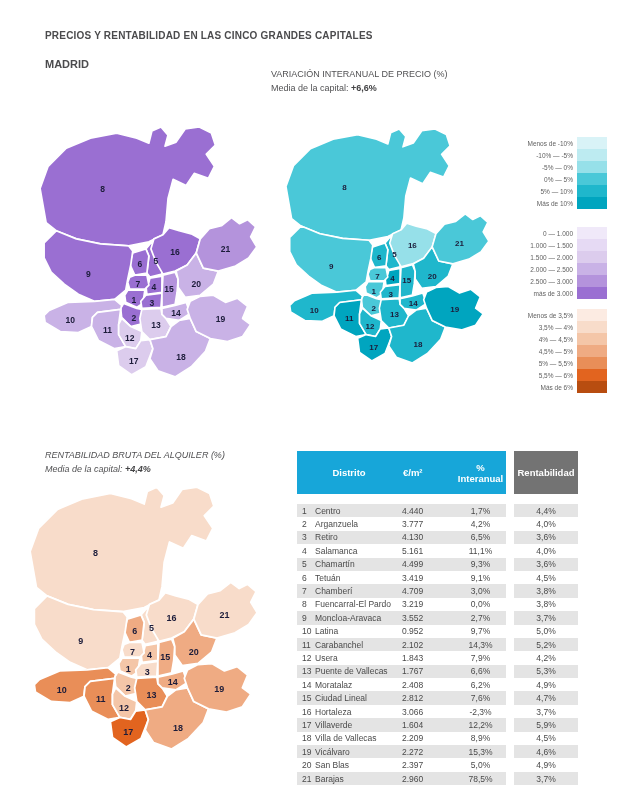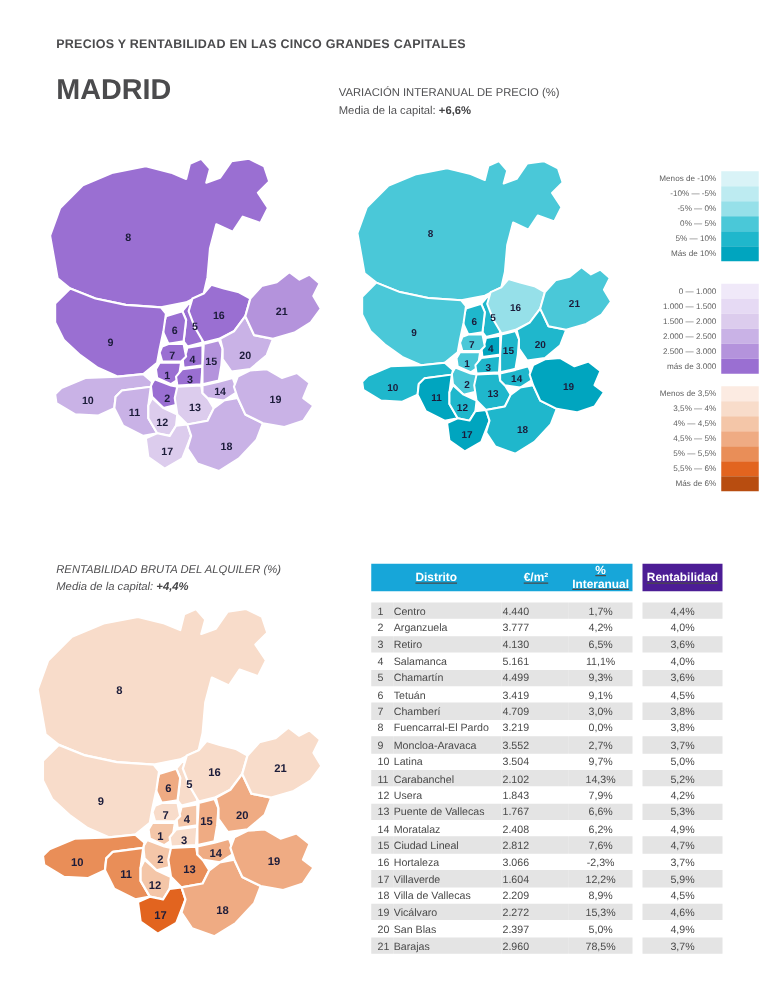--- a/index.html
+++ b/index.html
@@ -1,20 +1,20 @@
 <!DOCTYPE html>
 <html><head>
 <meta charset="utf-8">
 <style>
   html,body{margin:0;padding:0;}
   body{width:627px;height:797px;background:#fff;font-family:"Liberation Sans",sans-serif;}
   .page{position:relative;width:627px;height:797px;background:#fff;overflow:hidden;}
 
   .pg-title{position:absolute;left:45px;top:30px;font-size:10px;font-weight:bold;color:#4b4b4d;letter-spacing:.2px;}
-  .pg-city{position:absolute;left:45px;top:58px;font-size:23px;font-weight:bold;color:#4b4b4d;text-align:right;}
+  .pg-city{position:absolute;left:45px;top:58px;font-size:11px;font-weight:bold;color:#4b4b4d;text-align:right;}
 
   .sec{position:absolute;font-size:9px;color:#515153;line-height:13.5px;}
   #sec-price{left:45px;top:84px;}
   #sec-variation{left:271px;top:68px;}
   #sec-yield{left:45px;top:449px;font-style:italic;}
   .sec-media b{font-weight:bold;color:#434345;}
 
   svg.map{position:absolute;}
   #map-price{left:38px;top:126px;}
   #map-variation{left:284px;top:128px;}
@@ -24,26 +24,26 @@
 
   .legend{position:absolute;left:500px;}
   #legend-variation{top:137px;}
   #legend-price{top:227px;}
   #legend-yield{top:309px;}
   .lrow{display:flex;align-items:center;height:12px;}
   .llabel{width:73px;text-align:right;padding-right:4px;font-size:6.5px;color:#5f5f5f;white-space:nowrap;}
   .lswatch{width:30px;height:12px;}
 
   #table{position:absolute;left:297px;top:451px;width:281px;font-size:8.5px;color:#4a4a4a;}
-  .thead{display:grid;grid-template-columns:209px 8px 64px;height:21px;text-decoration:underline;}
+  .thead{display:grid;grid-template-columns:209px 8px 64px;height:43px;}
   .th-main{background:#17a6d9;color:#fff;font-weight:bold;font-size:9.5px;display:grid;grid-template-columns:104px 54px 51px;align-items:center;}
   .th-district{text-align:center;}
-  .th-price{text-align:left;padding-left:2px;margin-left:16px;}
+  .th-price{text-align:left;padding-left:2px;}
   .th-var{text-align:center;}
-  .th-yield{grid-column:3;background:#4c1d95;color:#fff;font-weight:bold;font-size:9.5px;display:flex;align-items:center;justify-content:center;}
+  .th-yield{grid-column:3;background:#737373;color:#fff;font-weight:bold;font-size:9.5px;display:flex;align-items:center;justify-content:center;}
   .tbody{margin-top:10px;}
   .trow{display:grid;grid-template-columns:18px 86px 54px 51px 8px 64px;height:13.4px;}
   .trow>span{display:flex;align-items:center;height:100%;}
   .trow.odd .m,.trow.odd .yld{background:#e4e4e4;}
   .c-n{padding-left:5px;}
   .c-p{padding-left:1px;}
   .c-v{justify-content:center;}
   .yld{justify-content:center;}
 </style>
 </head>
@@ -359,21 +359,21 @@
           <span class="c-n m">9</span>
           <span class="c-d m">Moncloa-Aravaca</span>
           <span class="c-p m">3.552</span>
           <span class="c-v m">2,7%</span>
           <span class="c-gap"></span>
           <span class="yld">3,7%</span>
         </div>
         <div class="trow">
           <span class="c-n m">10</span>
           <span class="c-d m">Latina</span>
-          <span class="c-p m">3.504</span>
+          <span class="c-p m">0.952</span>
           <span class="c-v m">9,7%</span>
           <span class="c-gap"></span>
           <span class="yld">5,0%</span>
         </div>
         <div class="trow odd">
           <span class="c-n m">11</span>
           <span class="c-d m">Carabanchel</span>
           <span class="c-p m">2.102</span>
           <span class="c-v m">14,3%</span>
           <span class="c-gap"></span>

